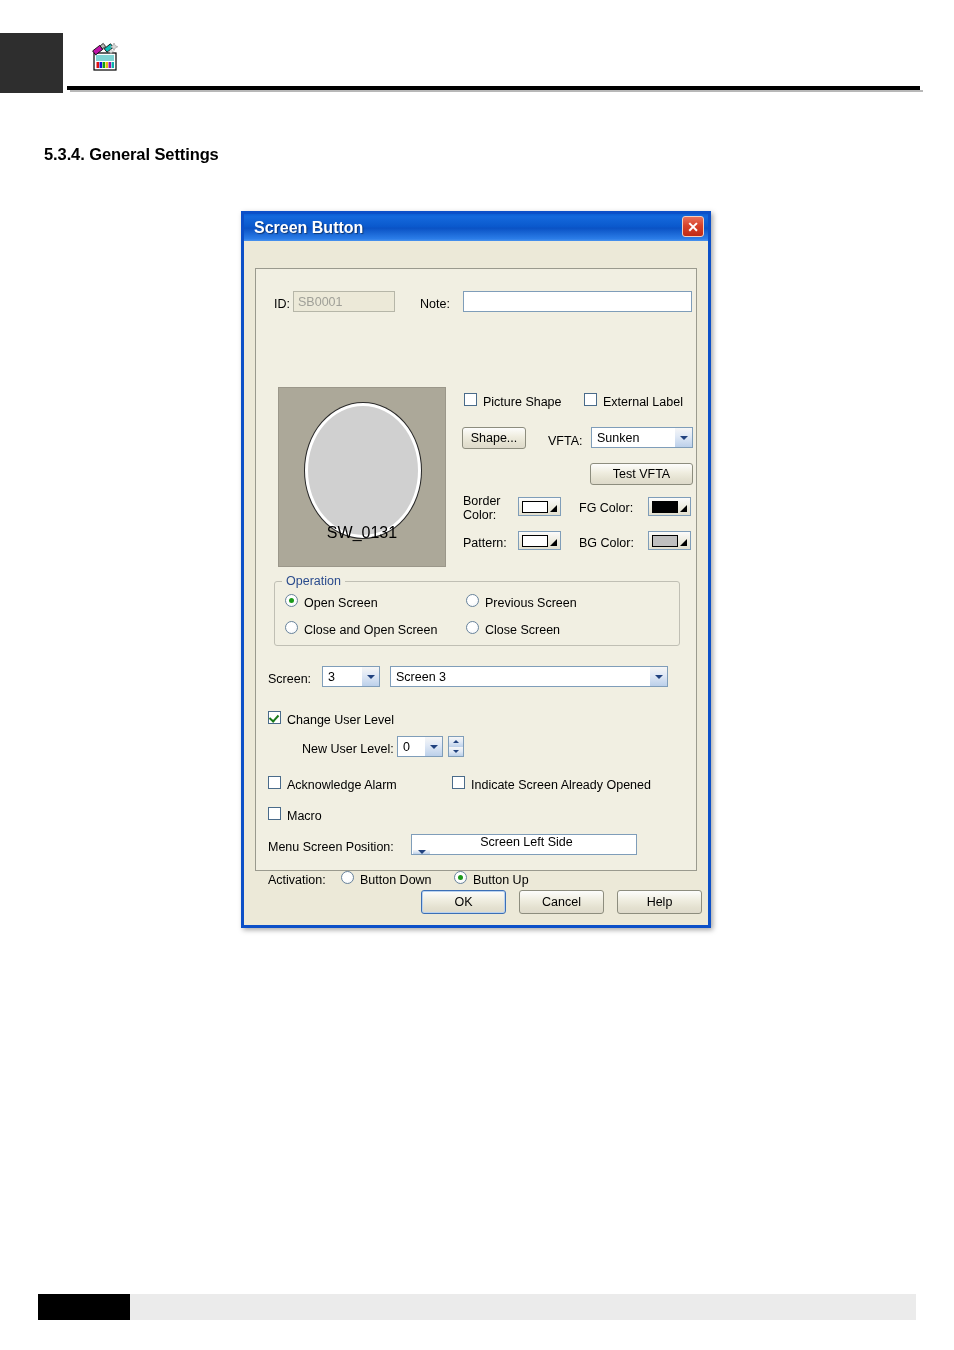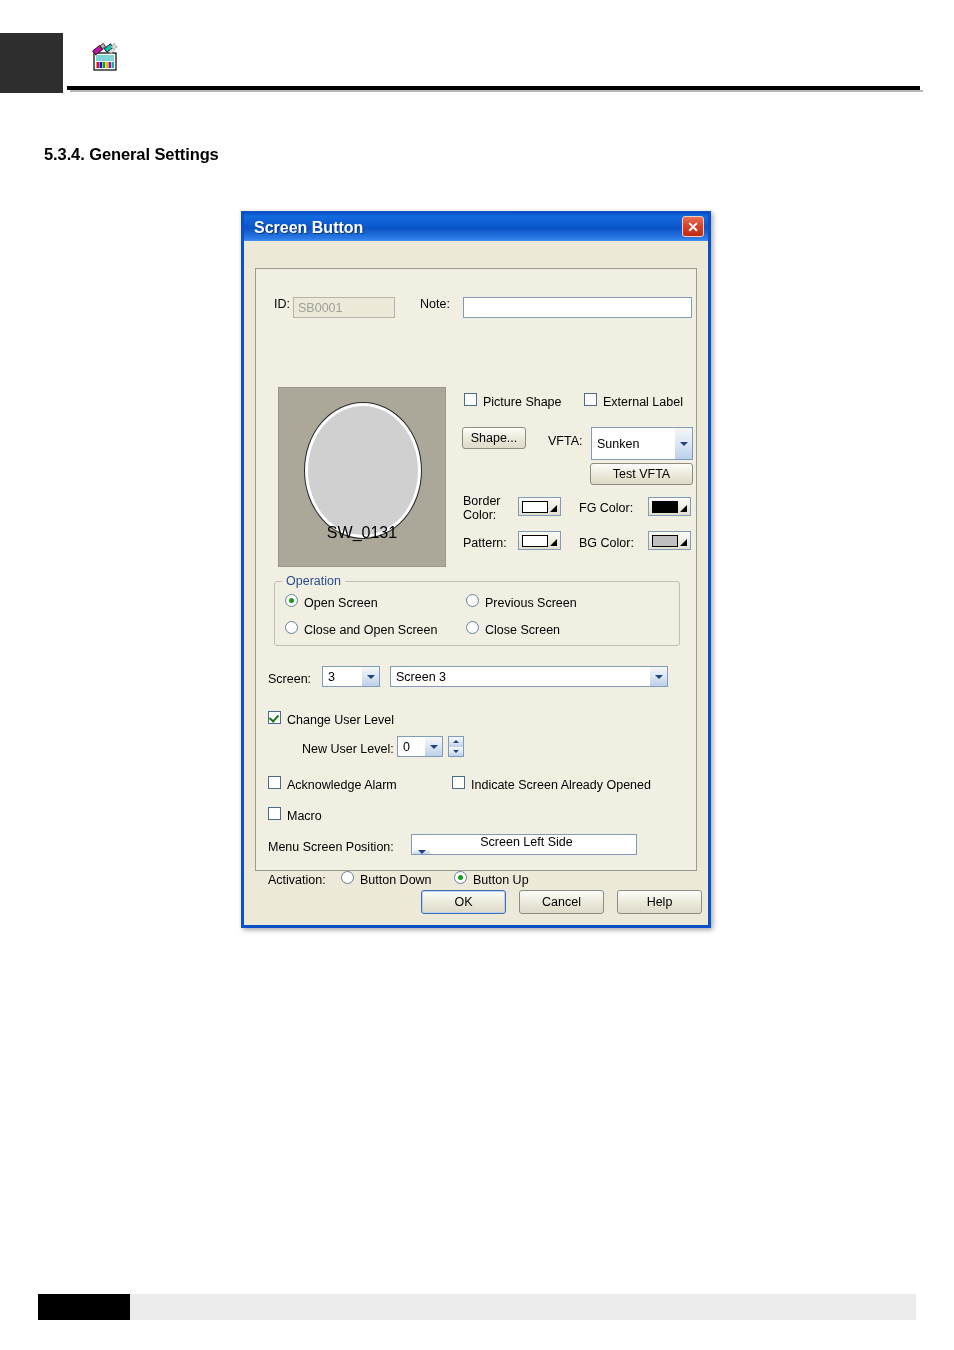--- a/index.html
+++ b/index.html
@@ -172,21 +172,20 @@
   .textbox {
     position: absolute;
     background: #ffffff;
     border: 1px solid #7f9db9;
     box-sizing: border-box;
     font-size: 12.5px;
     color: #000000;
     display: flex;
     align-items: center;
     padding-left: 4px;
-    margin-top: 6px;
   }
   .textbox.disabled {
     background: #ece9d8;
     border: 1px solid #b6b6a8;
     color: #a0a098;
   }
   .combo {
     position: absolute;
     background: #ffffff;
     border: 1px solid #7f9db9;
@@ -427,21 +426,21 @@
       <div class="pvlabel">SW_0131</div>
     </div>
 
     <div class="cb" style="left:208px; top:124px;"></div>
     <div class="lbl" style="left:227px; top:127px;">Picture Shape</div>
     <div class="cb" style="left:328px; top:124px;"></div>
     <div class="lbl" style="left:347px; top:127px;">External Label</div>
 
     <div class="btn" style="left:206px; top:158px; width:64px; height:22px;">Shape...</div>
     <div class="lbl" style="left:292px; top:166px;">VFTA:</div>
-    <div class="combo" style="left:335px; top:158px; width:102px; height:33px;">
+    <div class="combo" style="left:335px; top:158px; width:102px; height:21px;">
       <span class="ctext">Sunken</span>
       <span class="carrow"></span>
     </div>
 
     <div class="btn" style="left:334px; top:194px; width:103px; height:22px;">Test VFTA</div>
 
     <div class="lbl" style="left:207px; top:226px;">Border</div>
     <div class="lbl" style="left:207px; top:240px;">Color:</div>
     <div class="colorbtn" style="left:262px; top:228px;">
       <span class="swatch" style="background:#FFFFFF;"></span>

